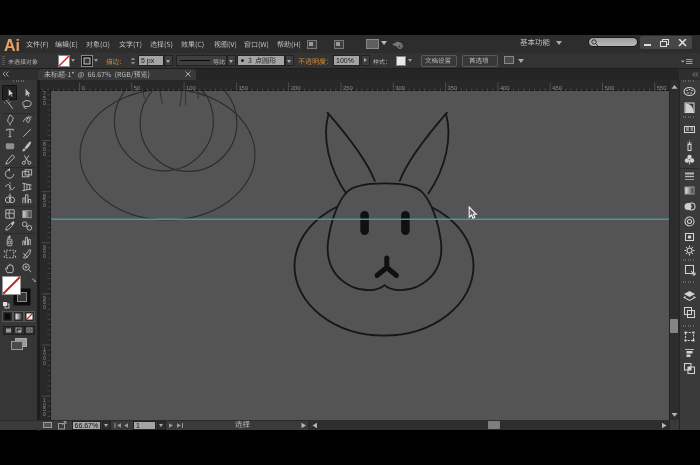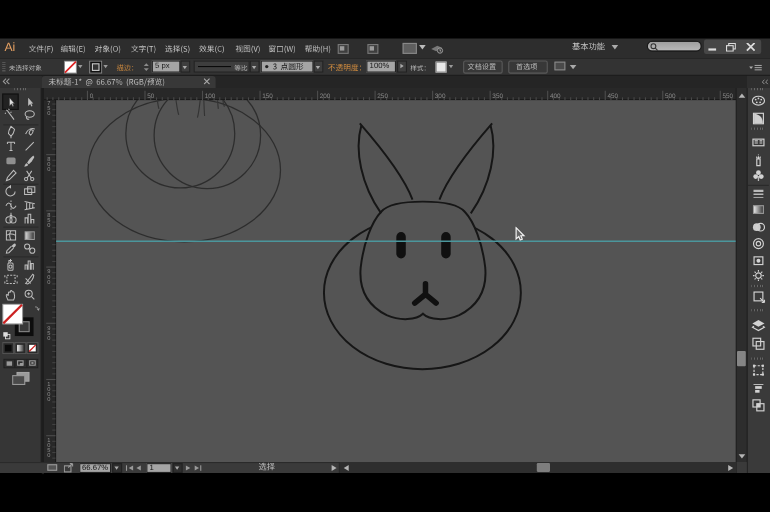--- a/index.html
+++ b/index.html
@@ -1,19 +1,19 @@
 <!DOCTYPE html>
 <html><head><meta charset="utf-8"><style>
 html,body{margin:0;padding:0;background:#000;width:700px;height:465px;overflow:hidden}
 *{box-sizing:border-box}
 body{font-family:"Liberation Sans",sans-serif;position:relative}
 .abs{position:absolute}
 </style></head><body>
 <div class="abs" style="left:0;top:35px;width:700px;height:18px;background:#2d2d2d"></div>
-<div class="abs" style="left:4px;top:36.5px;width:22px;height:15px;color:#e8a263;font-size:11px;font-weight:normal;letter-spacing:0">Ai</div>
+<div class="abs" style="left:4px;top:36.5px;width:22px;height:15px;color:#e8a263;font-size:16px;font-weight:bold;letter-spacing:0">Ai</div>
 <svg style="position:absolute;left:25.7px;top:37.5px;overflow:visible" width="25" height="12">
     <path transform="translate(0,9)" d="M3 -5.8C3.2 -5.4 3.4 -4.9 3.5 -4.7L4.1 -4.9C4 -5.1 3.7 -5.6 3.5 -5.9ZM0.4 -4.6L0.4 -4.1L1.4 -4.1C1.9 -3.1 2.4 -2.1 3.1 -1.4C2.4 -0.8 1.4 -0.3 0.3 0C0.4 0.2 0.5 0.4 0.6 0.5C1.8 0.2 2.7 -0.3 3.5 -1C4.3 -0.3 5.3 0.2 6.4 0.5C6.5 0.4 6.7 0.1 6.8 0C5.6 -0.3 4.7 -0.7 3.9 -1.4C4.6 -2.1 5.2 -3 5.6 -4.1L6.7 -4.1L6.7 -4.6ZM3.5 -1.8C2.9 -2.4 2.4 -3.2 2 -4.1L5 -4.1C4.6 -3.2 4.1 -2.4 3.5 -1.8ZM9.2 -2.4L9.2 -1.9L11.2 -1.9L11.2 0.6L11.8 0.6L11.8 -1.9L13.7 -1.9L13.7 -2.4L11.8 -2.4L11.8 -3.9L13.4 -3.9L13.4 -4.4L11.8 -4.4L11.8 -5.8L11.2 -5.8L11.2 -4.4L10.3 -4.4C10.4 -4.8 10.5 -5.1 10.5 -5.4L10 -5.5C9.9 -4.6 9.6 -3.7 9.2 -3.1C9.3 -3.1 9.5 -2.9 9.6 -2.9C9.8 -3.2 10 -3.5 10.1 -3.9L11.2 -3.9L11.2 -2.4ZM8.9 -5.9C8.5 -4.8 7.9 -3.7 7.2 -3.1C7.3 -2.9 7.5 -2.7 7.5 -2.5C7.7 -2.8 8 -3.1 8.2 -3.4L8.2 0.5L8.7 0.5L8.7 -4.2C8.9 -4.7 9.2 -5.2 9.4 -5.7ZM15.7 1.4L16.1 1.2C15.5 0.2 15.2 -1 15.2 -2.2C15.2 -3.4 15.5 -4.5 16.1 -5.5L15.7 -5.7C15 -4.7 14.6 -3.5 14.6 -2.2C14.6 -0.8 15 0.3 15.7 1.4ZM17.1 0L17.7 0L17.7 -2.3L19.7 -2.3L19.7 -2.8L17.7 -2.8L17.7 -4.6L20 -4.6L20 -5.1L17.1 -5.1ZM20.9 1.4C21.6 0.3 22 -0.8 22 -2.2C22 -3.5 21.6 -4.7 20.9 -5.7L20.5 -5.5C21.1 -4.5 21.4 -3.4 21.4 -2.2C21.4 -1 21.1 0.2 20.5 1.2Z" fill="#c9c9c9"></path>
   </svg>
 <svg style="position:absolute;left:55px;top:37.5px;overflow:visible" width="25" height="12">
     <path transform="translate(0,9)" d="M0.3 -0.4L0.4 0.1C1 -0.1 1.7 -0.4 2.4 -0.7L2.3 -1.1C1.6 -0.8 0.8 -0.6 0.3 -0.4ZM0.4 -3C0.5 -3 0.7 -3 1.4 -3.1C1.2 -2.7 0.9 -2.3 0.8 -2.2C0.6 -1.9 0.5 -1.8 0.3 -1.7C0.4 -1.6 0.4 -1.4 0.5 -1.3C0.6 -1.4 0.8 -1.4 2.4 -1.8C2.4 -1.9 2.3 -2.1 2.3 -2.2L1.2 -2C1.7 -2.6 2.1 -3.4 2.5 -4.2L2.1 -4.4C2 -4.2 1.9 -3.9 1.7 -3.6L0.9 -3.5C1.3 -4.2 1.7 -4.9 2 -5.7L1.5 -5.9C1.3 -5 0.8 -4.1 0.6 -3.9C0.5 -3.6 0.4 -3.5 0.3 -3.4C0.3 -3.3 0.4 -3.1 0.4 -3ZM4.4 -2.5L4.4 -1.4L3.8 -1.4L3.8 -2.5ZM4.7 -2.5L5.2 -2.5L5.2 -1.4L4.7 -1.4ZM3.4 -2.9L3.4 0.5L3.8 0.5L3.8 -1L4.4 -1L4.4 0.3L4.7 0.3L4.7 -1L5.2 -1L5.2 0.3L5.6 0.3L5.6 -1L6.1 -1L6.1 0C6.1 0.1 6.1 0.1 6 0.1C6 0.1 5.9 0.1 5.7 0.1C5.8 0.2 5.8 0.4 5.8 0.5C6.1 0.5 6.2 0.5 6.4 0.4C6.5 0.4 6.5 0.2 6.5 0.1L6.5 -2.9L6.1 -2.9ZM5.6 -2.5L6.1 -2.5L6.1 -1.4L5.6 -1.4ZM4.2 -5.8C4.3 -5.6 4.5 -5.3 4.5 -5.1L2.9 -5.1L2.9 -3.6C2.9 -2.5 2.8 -1 2.2 0.1C2.3 0.2 2.5 0.4 2.6 0.4C3.3 -0.7 3.4 -2.3 3.4 -3.5L6.4 -3.5L6.4 -5.1L5.1 -5.1C5 -5.4 4.9 -5.7 4.7 -5.9ZM3.4 -4.7L6 -4.7L6 -3.9L3.4 -3.9ZM10.9 -5.3L12.7 -5.3L12.7 -4.5L10.9 -4.5ZM10.4 -5.7L10.4 -4.2L13.2 -4.2L13.2 -5.7ZM7.6 -2.3C7.6 -2.4 7.8 -2.4 8.1 -2.4L8.7 -2.4L8.7 -1.4L7.3 -1.2L7.4 -0.7L8.7 -0.9L8.7 0.5L9.2 0.5L9.2 -1L10 -1.2L10 -1.6L9.2 -1.5L9.2 -2.4L9.8 -2.4L9.8 -2.9L9.2 -2.9L9.2 -4L8.7 -4L8.7 -2.9L8 -2.9C8.2 -3.4 8.4 -4 8.6 -4.5L9.9 -4.5L9.9 -5.1L8.7 -5.1C8.8 -5.3 8.8 -5.5 8.9 -5.8L8.4 -5.9C8.3 -5.6 8.3 -5.3 8.2 -5.1L7.3 -5.1L7.3 -4.5L8.1 -4.5C8 -4 7.8 -3.5 7.7 -3.4C7.6 -3 7.5 -2.8 7.4 -2.8C7.5 -2.7 7.5 -2.4 7.6 -2.3ZM12.7 -3.3L12.7 -2.7L10.9 -2.7L10.9 -3.3ZM9.8 -0.5L9.9 -0.1L12.7 -0.3L12.7 0.6L13.2 0.6L13.2 -0.3L13.7 -0.4L13.7 -0.8L13.2 -0.8L13.2 -3.3L13.7 -3.3L13.7 -3.7L10 -3.7L10 -3.3L10.4 -3.3L10.4 -0.6ZM12.7 -2.3L12.7 -1.7L10.9 -1.7L10.9 -2.3ZM12.7 -1.3L12.7 -0.7L10.9 -0.6L10.9 -1.3ZM15.7 1.4L16.1 1.2C15.5 0.2 15.2 -1 15.2 -2.2C15.2 -3.4 15.5 -4.5 16.1 -5.5L15.7 -5.7C15 -4.7 14.6 -3.5 14.6 -2.2C14.6 -0.8 15 0.3 15.7 1.4ZM17.1 0L20.1 0L20.1 -0.6L17.7 -0.6L17.7 -2.4L19.7 -2.4L19.7 -3L17.7 -3L17.7 -4.6L20 -4.6L20 -5.1L17.1 -5.1ZM21.2 1.4C21.8 0.3 22.2 -0.8 22.2 -2.2C22.2 -3.5 21.8 -4.7 21.2 -5.7L20.8 -5.5C21.4 -4.5 21.7 -3.4 21.7 -2.2C21.7 -1 21.4 0.2 20.8 1.2Z" fill="#c9c9c9"></path>
   </svg>
 <svg style="position:absolute;left:85.7px;top:37.5px;overflow:visible" width="26" height="12">
     <path transform="translate(0,9)" d="M3.5 -2.8C3.8 -2.3 4.2 -1.6 4.3 -1.2L4.7 -1.4C4.6 -1.8 4.3 -2.5 3.9 -3ZM0.6 -3.2C1.1 -2.8 1.5 -2.3 1.9 -1.9C1.5 -1 1 -0.3 0.3 0.1C0.4 0.2 0.6 0.4 0.7 0.5C1.3 0.1 1.9 -0.6 2.3 -1.4C2.6 -1 2.9 -0.7 3 -0.3L3.5 -0.7C3.3 -1.1 2.9 -1.5 2.5 -2C2.9 -2.8 3.1 -3.7 3.2 -4.9L2.9 -5L2.8 -4.9L0.5 -4.9L0.5 -4.4L2.6 -4.4C2.5 -3.7 2.4 -3 2.1 -2.4C1.8 -2.8 1.4 -3.2 1 -3.5ZM5.4 -5.9L5.4 -4.2L3.4 -4.2L3.4 -3.7L5.4 -3.7L5.4 -0.2C5.4 -0 5.3 0 5.2 0C5.1 0 4.7 0 4.2 0C4.3 0.2 4.4 0.4 4.4 0.6C5 0.6 5.4 0.5 5.6 0.4C5.8 0.4 5.9 0.2 5.9 -0.2L5.9 -3.7L6.7 -3.7L6.7 -4.2L5.9 -4.2L5.9 -5.9ZM9.4 -5.9C9 -5.3 8.3 -4.6 7.4 -4.1C7.5 -4.1 7.6 -3.9 7.7 -3.8C7.9 -3.9 8 -3.9 8.1 -4L8.1 -2.9L9.3 -2.9C8.8 -2.6 8.1 -2.3 7.5 -2.2C7.5 -2.1 7.7 -1.9 7.7 -1.8C8.4 -2 9.1 -2.2 9.6 -2.6C9.8 -2.5 9.9 -2.4 10.1 -2.2C9.5 -1.8 8.5 -1.4 7.7 -1.2C7.8 -1.1 7.9 -1 8 -0.9C8.8 -1.1 9.7 -1.5 10.4 -2C10.5 -1.8 10.6 -1.7 10.6 -1.6C9.9 -1 8.6 -0.5 7.6 -0.2C7.7 -0.1 7.8 0.1 7.9 0.2C8.9 -0.1 10 -0.6 10.8 -1.2C11 -0.7 10.9 -0.3 10.6 -0.1C10.5 0 10.3 0 10.2 0C10 0 9.7 0 9.5 -0C9.6 0.1 9.6 0.3 9.6 0.5C9.9 0.5 10.1 0.5 10.2 0.5C10.5 0.5 10.7 0.4 11 0.3C11.5 -0 11.6 -0.7 11.2 -1.5L11.6 -1.7C11.9 -1 12.5 -0.2 13.3 0.2C13.4 0.1 13.6 -0.1 13.7 -0.3C12.9 -0.6 12.3 -1.3 12 -1.9C12.4 -2.1 12.7 -2.3 13 -2.5L12.6 -2.8C12.2 -2.5 11.6 -2.1 11 -1.8C10.8 -2.2 10.5 -2.5 10 -2.8L10 -2.9L12.9 -2.9L12.9 -4.5L11.1 -4.5C11.3 -4.7 11.5 -5 11.6 -5.2L11.3 -5.4L11.2 -5.4L9.6 -5.4C9.8 -5.5 9.8 -5.7 9.9 -5.8ZM9.3 -5L10.9 -5C10.8 -4.8 10.6 -4.6 10.4 -4.5L8.7 -4.5C8.9 -4.6 9.1 -4.8 9.3 -5ZM8.6 -4L10.5 -4C10.3 -3.8 10.1 -3.5 9.8 -3.3L8.6 -3.3ZM11 -4L12.4 -4L12.4 -3.3L10.4 -3.3C10.6 -3.5 10.8 -3.8 11 -4ZM15.7 1.4L16.1 1.2C15.5 0.2 15.2 -1 15.2 -2.2C15.2 -3.4 15.5 -4.5 16.1 -5.5L15.7 -5.7C15 -4.7 14.6 -3.5 14.6 -2.2C14.6 -0.8 15 0.3 15.7 1.4ZM19 0.1C20.3 0.1 21.2 -0.9 21.2 -2.6C21.2 -4.2 20.3 -5.2 19 -5.2C17.7 -5.2 16.8 -4.2 16.8 -2.6C16.8 -0.9 17.7 0.1 19 0.1ZM19 -0.5C18 -0.5 17.4 -1.3 17.4 -2.6C17.4 -3.9 18 -4.7 19 -4.7C19.9 -4.7 20.5 -3.9 20.5 -2.6C20.5 -1.3 19.9 -0.5 19 -0.5ZM22.3 1.4C22.9 0.3 23.3 -0.8 23.3 -2.2C23.3 -3.5 22.9 -4.7 22.3 -5.7L21.9 -5.5C22.5 -4.5 22.8 -3.4 22.8 -2.2C22.8 -1 22.5 0.2 21.9 1.2Z" fill="#c9c9c9"></path>
   </svg>
 <svg style="position:absolute;left:118.6px;top:37.5px;overflow:visible" width="25" height="12">

